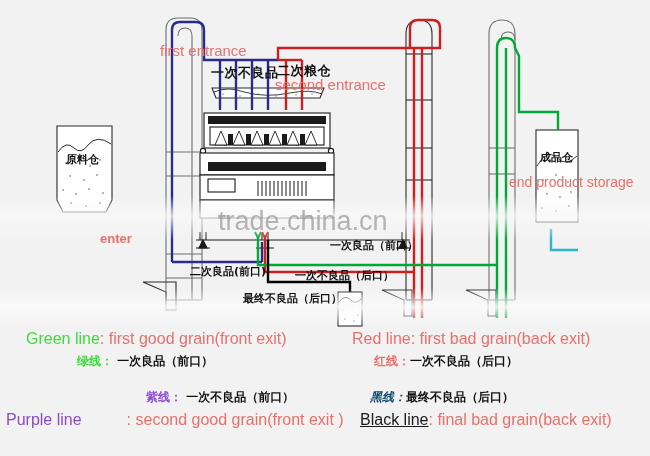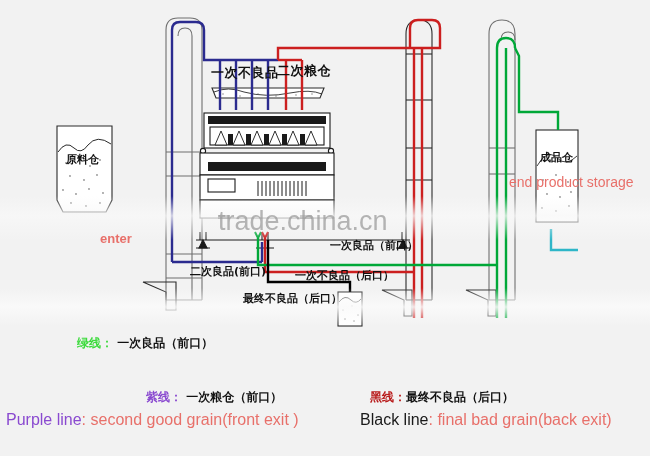--- a/index.html
+++ b/index.html
@@ -246,62 +246,75 @@
     <g fill="none" stroke="#cc1f1f" stroke-width="2">
       <path d="M262 232 L265 238 L268 232"></path>
     </g>
   </svg>
 
   <div class="fadebar"></div>
   <div class="fadebar2"></div>
 
   <div class="lbl cn" style="left:66px;top:154px;font-size:11px;">原料仓</div>
 
+  <div class="lbl en" style="left:160px;top:43px;font-size:15px;">first entrance</div>
 
   <div class="lbl cn" style="left:211px;top:66px;font-size:13px;letter-spacing:.5px;">一次不良品</div>
 
   <div class="lbl cn" style="left:277px;top:64px;font-size:13px;letter-spacing:.5px;">二次粮仓</div>
 
+  <div class="lbl en" style="left:275px;top:77px;font-size:15px;">second entrance</div>
 
   <div class="lbl en" style="left:100px;top:232px;font-size:13px;font-weight:bold;">enter</div>
 
   <div class="lbl cn" style="left:190px;top:266px;font-size:11px;">二次良品(前口)</div>
 
   <div class="lbl cn" style="left:330px;top:240px;font-size:11px;">一次良品（前口）</div>
 
   <div class="lbl cn" style="left:295px;top:270px;font-size:11px;">一次不良品（后口）</div>
 
   <div class="lbl cn" style="left:243px;top:293px;font-size:11px;">最终不良品（后口）</div>
 
   <div class="lbl cn" style="left:540px;top:152px;font-size:11px;">成品仓</div>
 
   <div class="lbl en" style="left:509px;top:175px;font-size:14px;">end product storage</div>
 
   <div class="wm">trade.china.cn</div>
 
   <div style="position:absolute;left:26px;top:330px;">
+    <div style="font-size:16px;white-space:nowrap;">
+      <span style="color:#3ddb3d;">Green line</span><span style="color:#e8706a;">: first good grain(front exit)</span>
+    </div>
     <div style="font-size:12px;white-space:nowrap;margin-top:5px;margin-left:51px;font-family:'DejaVu Sans',sans-serif;font-weight:bold;">
       <span style="color:#3ddb3d;">绿线：</span>
       <span style="color:#111;">一次良品（前口）</span>
     </div>
   </div>
 
   <div style="position:absolute;left:6px;top:389px;">
     <div style="font-size:12px;white-space:nowrap;margin-left:140px;font-family:'DejaVu Sans',sans-serif;font-weight:bold;">
       <span style="color:#8a4ad0;">紫线：</span>
-      <span style="color:#111;">一次粮仓（前口）</span>
+      <span style="color:#111;">一次不良品（前口）</span>
     </div>
     <div style="font-size:16px;white-space:nowrap;margin-top:5px;">
-      <span style="color:#8a4ad0;">Purple line</span><span style="color:#e8706a;">: second good grain(front exit )</span>
+      <span style="color:#8a4ad0;">Purple line</span><span style="color:#e8706a;margin-left:45px;">: second good grain(front exit )</span>
     </div>
   </div>
 
+  <div style="position:absolute;left:352px;top:330px;">
+    <div style="font-size:16px;white-space:nowrap;">
+      <span style="color:#e8706a;">Red line</span><span style="color:#e8706a;">: first bad grain(back exit)</span>
+    </div>
+    <div style="font-size:12px;white-space:nowrap;margin-top:5px;margin-left:22px;font-family:'DejaVu Sans',sans-serif;font-weight:bold;">
+      <span style="color:#e8706a;">红线：</span><span style="color:#111;">一次不良品（后口）</span>
+    </div>
+  </div>
 
   <div style="position:absolute;left:360px;top:389px;">
     <div style="font-size:12px;white-space:nowrap;margin-left:10px;font-family:'DejaVu Sans',sans-serif;font-weight:bold;">
-      <span style="color:#b91c1c;">黑线：</span><span style="color:#111;">最终不良品（后口）</span>
+      <span style="color:#0c4a6e;font-style:italic;">黑线：</span><span style="color:#111;">最终不良品（后口）</span>
     </div>
     <div style="font-size:16px;white-space:nowrap;margin-top:5px;">
-      <span style="color:#1a1a1a;">Black line</span><span style="color:#e8706a;">: final bad grain(back exit)</span>
+      <span style="color:#1a1a1a;text-decoration:underline;">Black line</span><span style="color:#e8706a;">: final bad grain(back exit)</span>
     </div>
   </div>
 
 </div>
 
 </body></html>

